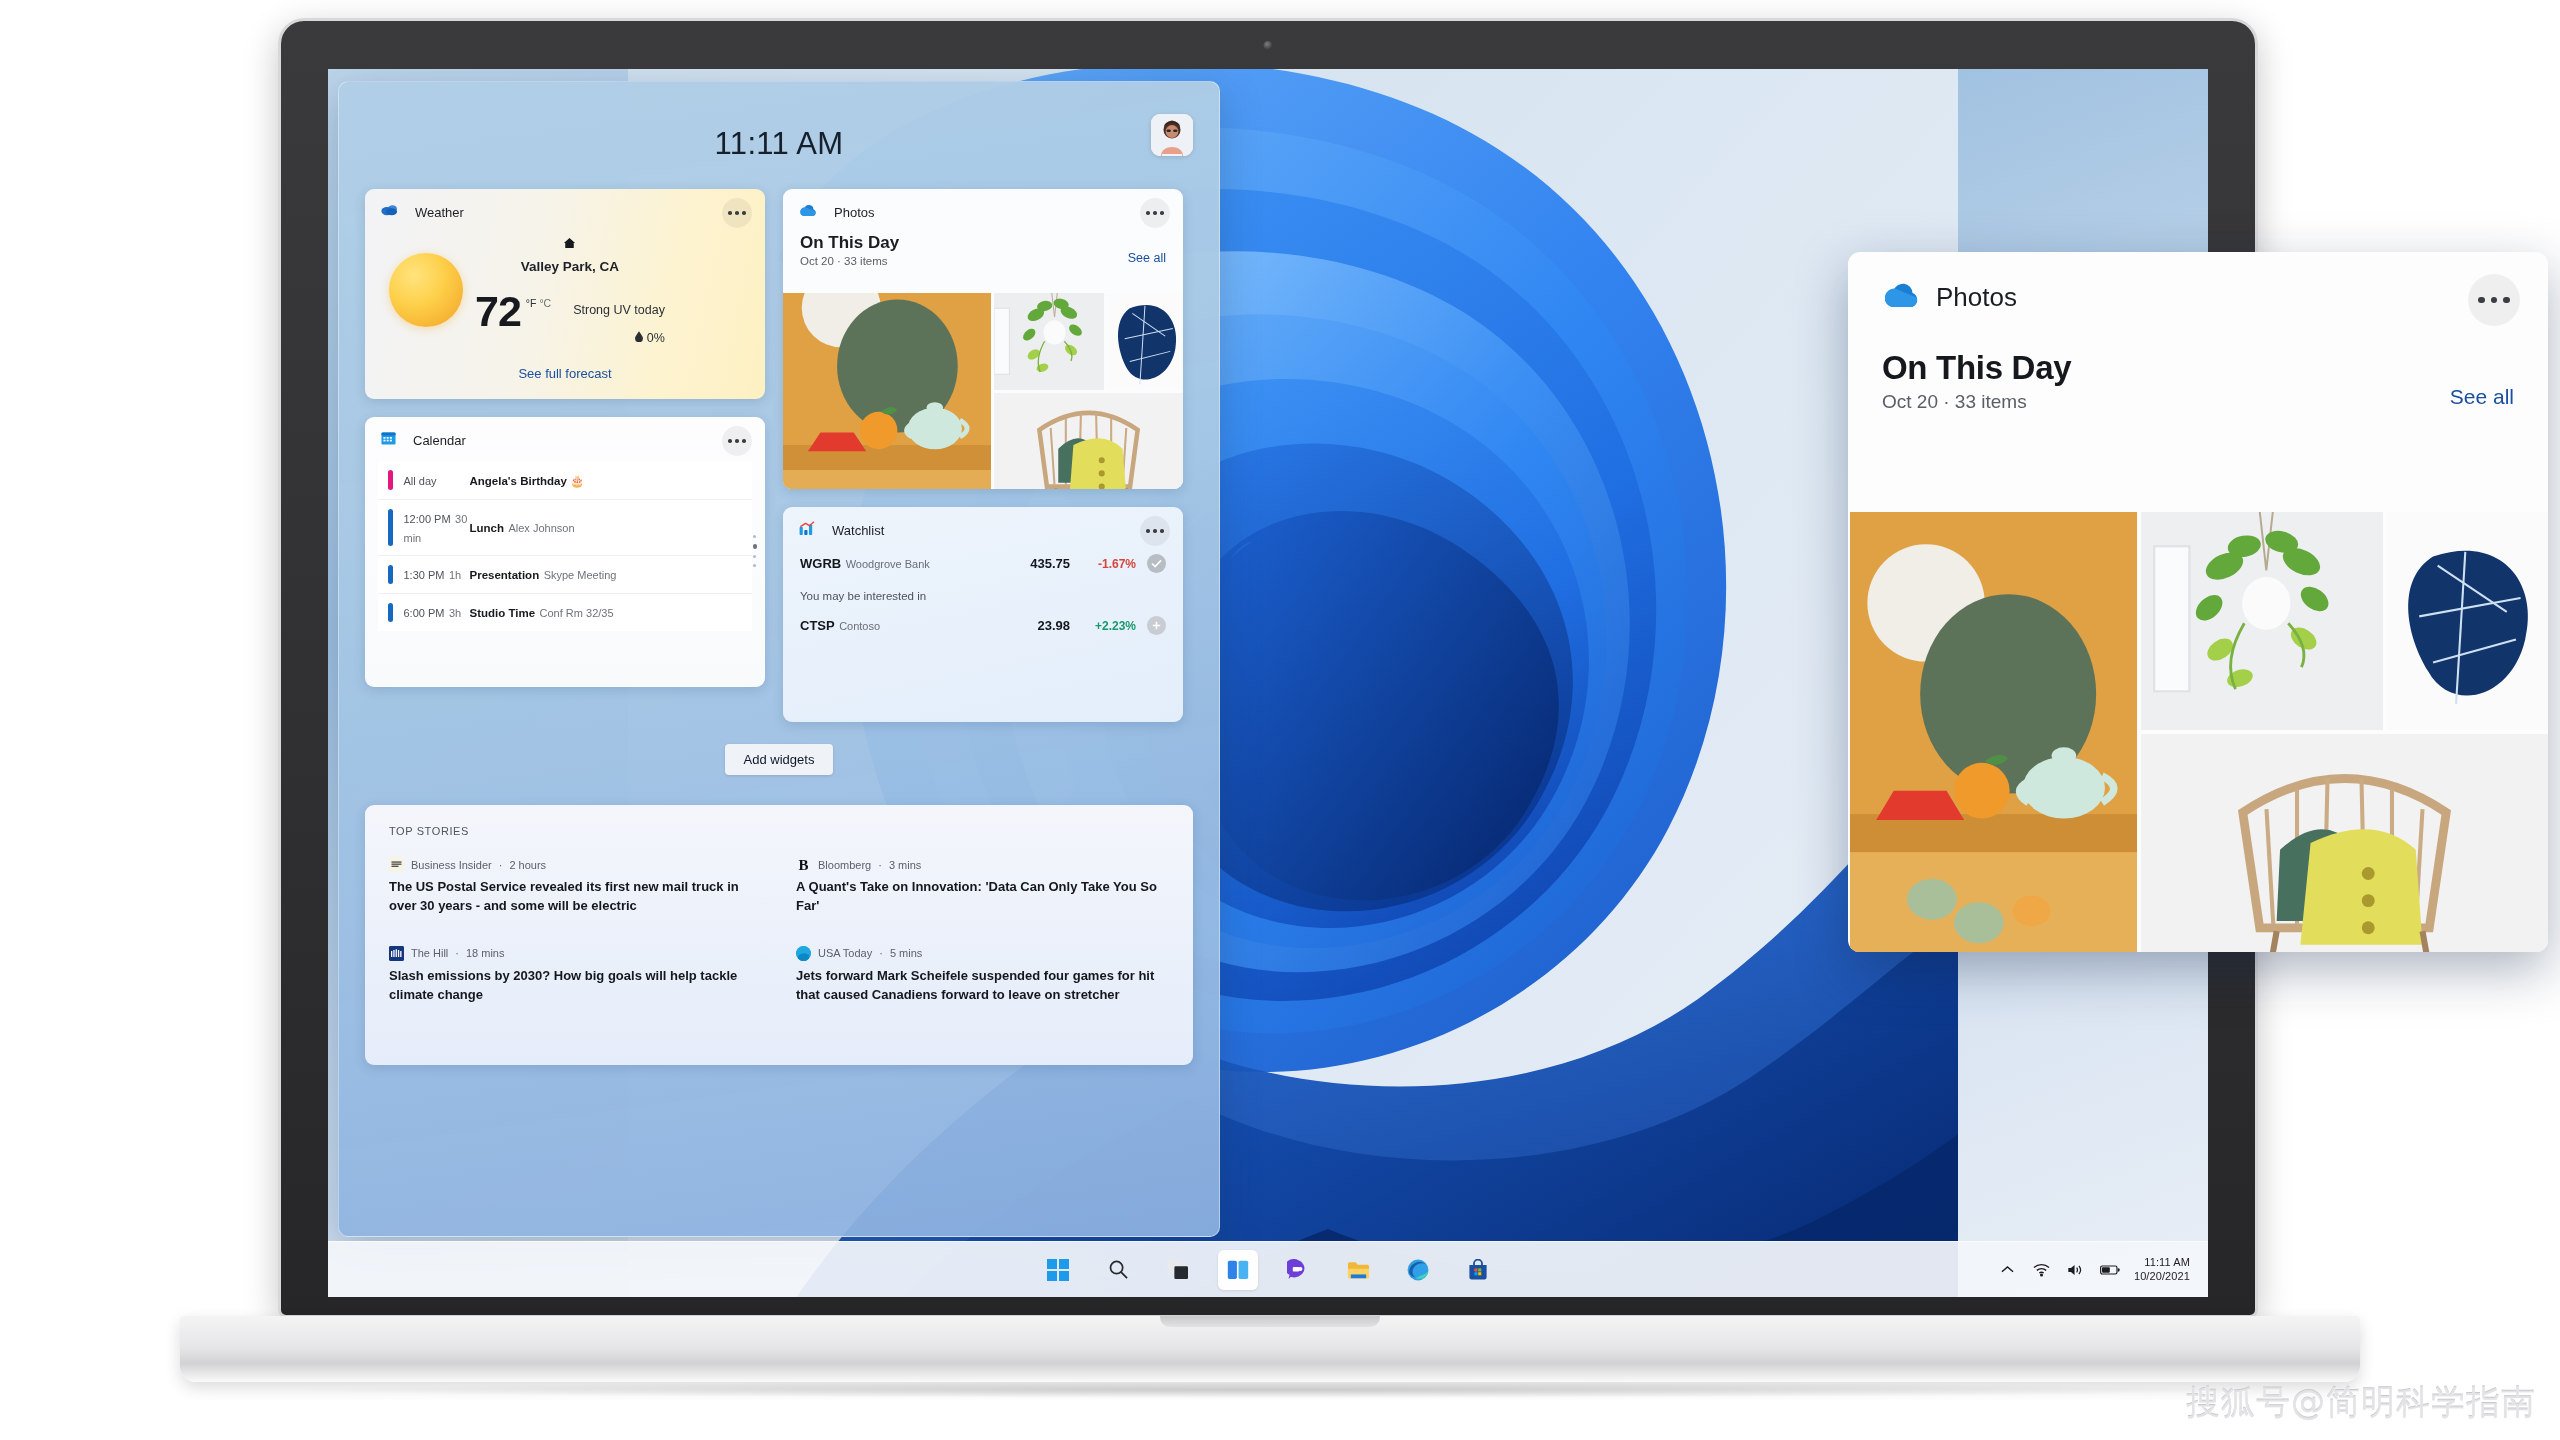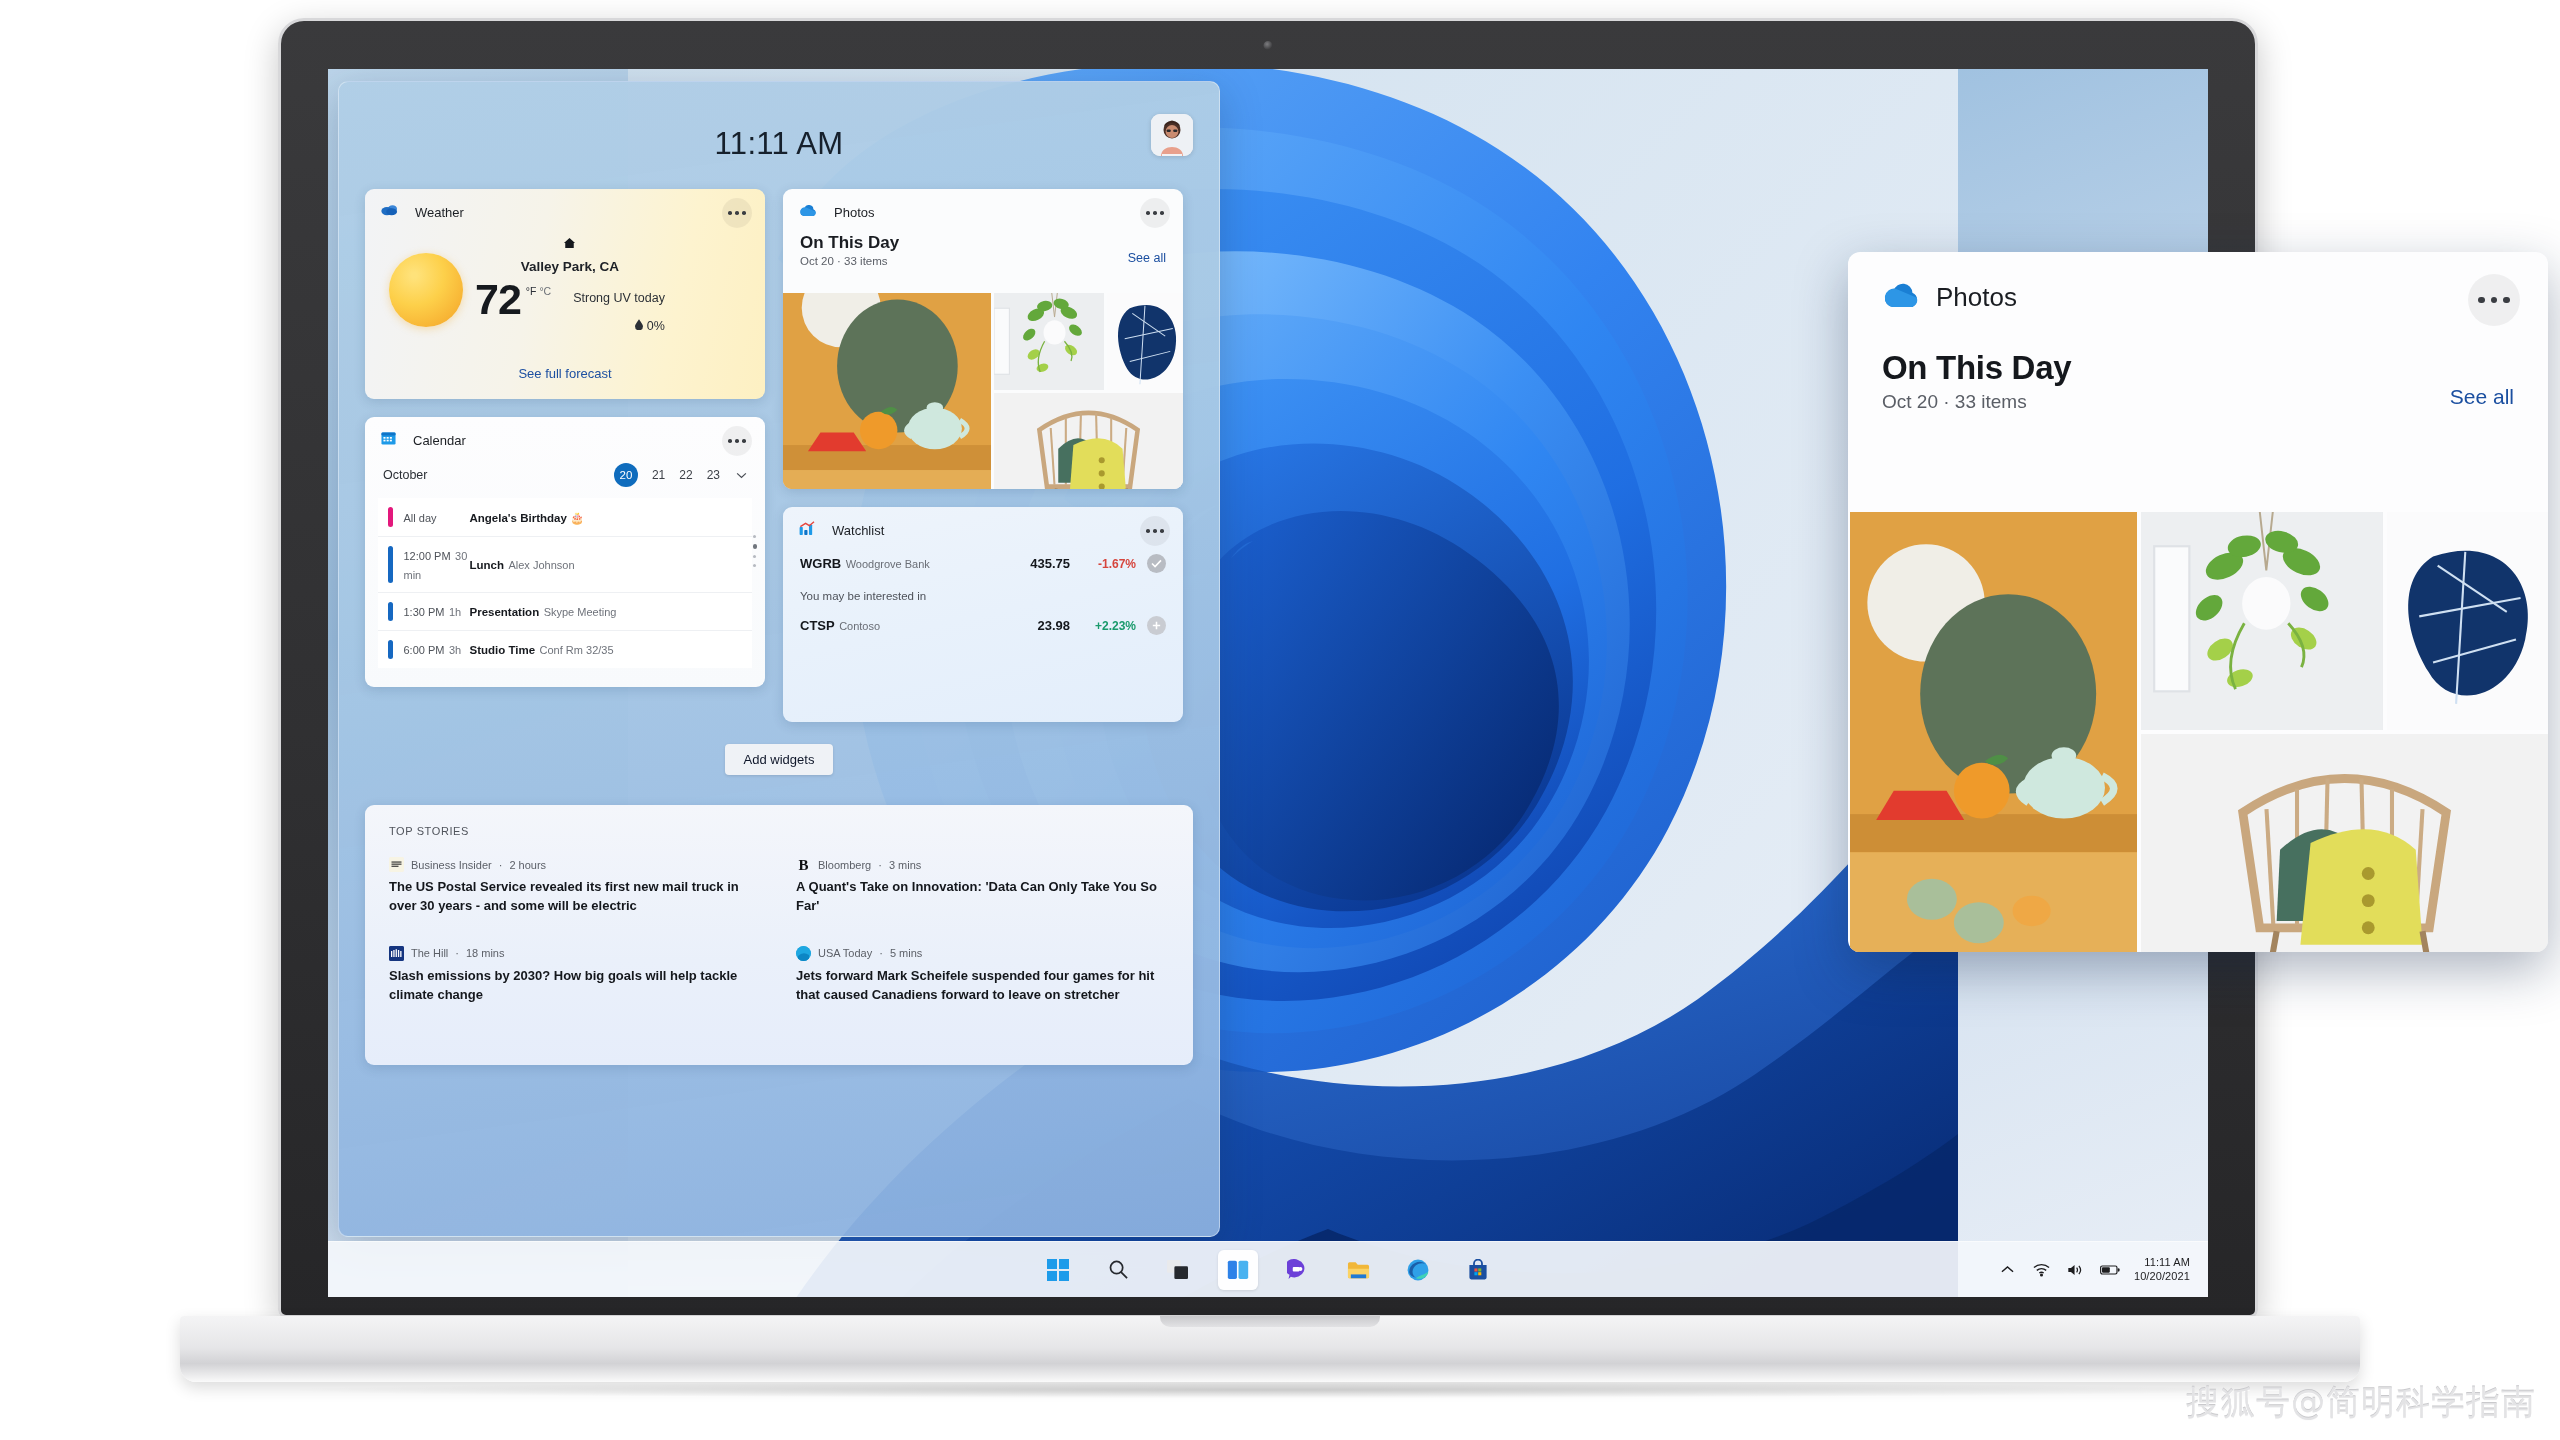--- a/index.html
+++ b/index.html
@@ -116,21 +116,21 @@
   }
   .w-dots i { width:3.6px; height:3.6px; border-radius:50%; background:#3a3d42; display:block; }
 
   
   #w-weather { background: linear-gradient(102deg,#f2f3f6 0%,#f6f3e9 42%,#fdf3cf 76%,#fdf0c2 100%); height: 210px; }
   #w-weather .body { display:flex; align-items:flex-start; padding: 16px 18px 0; }
   #sun { width:74px; height:74px; border-radius:50%; margin: 16px 12px 0 6px;
          background: radial-gradient(circle at 34% 30%, #ffe27a 4%, #fdd04a 42%, #f7b233 78%, #f0a728 100%);
          box-shadow: 0 2px 9px rgba(240,170,40,.34); flex:none; }
   #w-loc { display:flex; align-items:center; gap:7px; font-size:13.5px; color:#1d2026; font-weight:600;flex-direction:column; }
-  #w-temprow { display:flex; align-items:flex-start; margin-top:4px; }
+  #w-temprow { display:flex; align-items:flex-start; margin-top:16px; }
   #w-temp { font-size:43px; line-height:1; color:#16191e; font-weight:600; letter-spacing:-1px; }
   #w-units { margin-left:5px; margin-top:7px; font-size:10.5px; color:#2d3138; line-height:1.15; text-align:left; }
   #w-units .divline { height:1px; background:#8a8d93; margin:2px 0; }
   #w-units .cel { color:#6c7077; }
   #w-side { margin-left: 22px; margin-top: 10px; text-align:left; }
   #w-uv { font-size:12.5px; color:#2c3036; }
   #w-precip { font-size:12.5px; color:#2c3036; margin-top:13px; text-align:right; display:flex; align-items:center; justify-content:flex-end; gap:4px; }
   #w-forecast { position:absolute; left: 0; right:0; bottom: 18px; text-align:center; font-size:13px; color:#1c4fa1; }
 
   
@@ -386,34 +386,20 @@
                         <rect x="9.4" y="9.3" width="2.2" height="1.8"></rect>
                     </g>
                   </svg>
                 </span>
                 <span class="w-title">Calendar</span>
                 <span class="w-dots">
                     <i></i>
                     <i></i>
                     <i></i>
                   </span>
-              </div>
-              <div id="cal-monthrow">
-                <span id="cal-month">October</span>
-                <span id="cal-days">
-                  <span class="cal-day sel">20</span>
-                  <span class="cal-day">21</span>
-                  <span class="cal-day">22</span>
-                  <span class="cal-day">23</span>
-                  <span class="cal-chev">
-                    <svg width="11" height="7" viewBox="0 0 12 8" fill="none" stroke="#4a4e55" stroke-width="1.4">
-                        <path d="M1 1.6 L6 6.2 L11 1.6"></path>
-                      </svg>
-                  </span>
-                </span>
               </div>
               <div id="cal-list">
                 <div class="cal-ev">
                   <span class="bar" style="background:#e3187c"></span>
                   <span class="tm">
                     <span class="t1">All day</span>
                   </span>
                   <span class="dt">
                     <span class="d1">Angela's Birthday 🎂</span>
                   </span>

